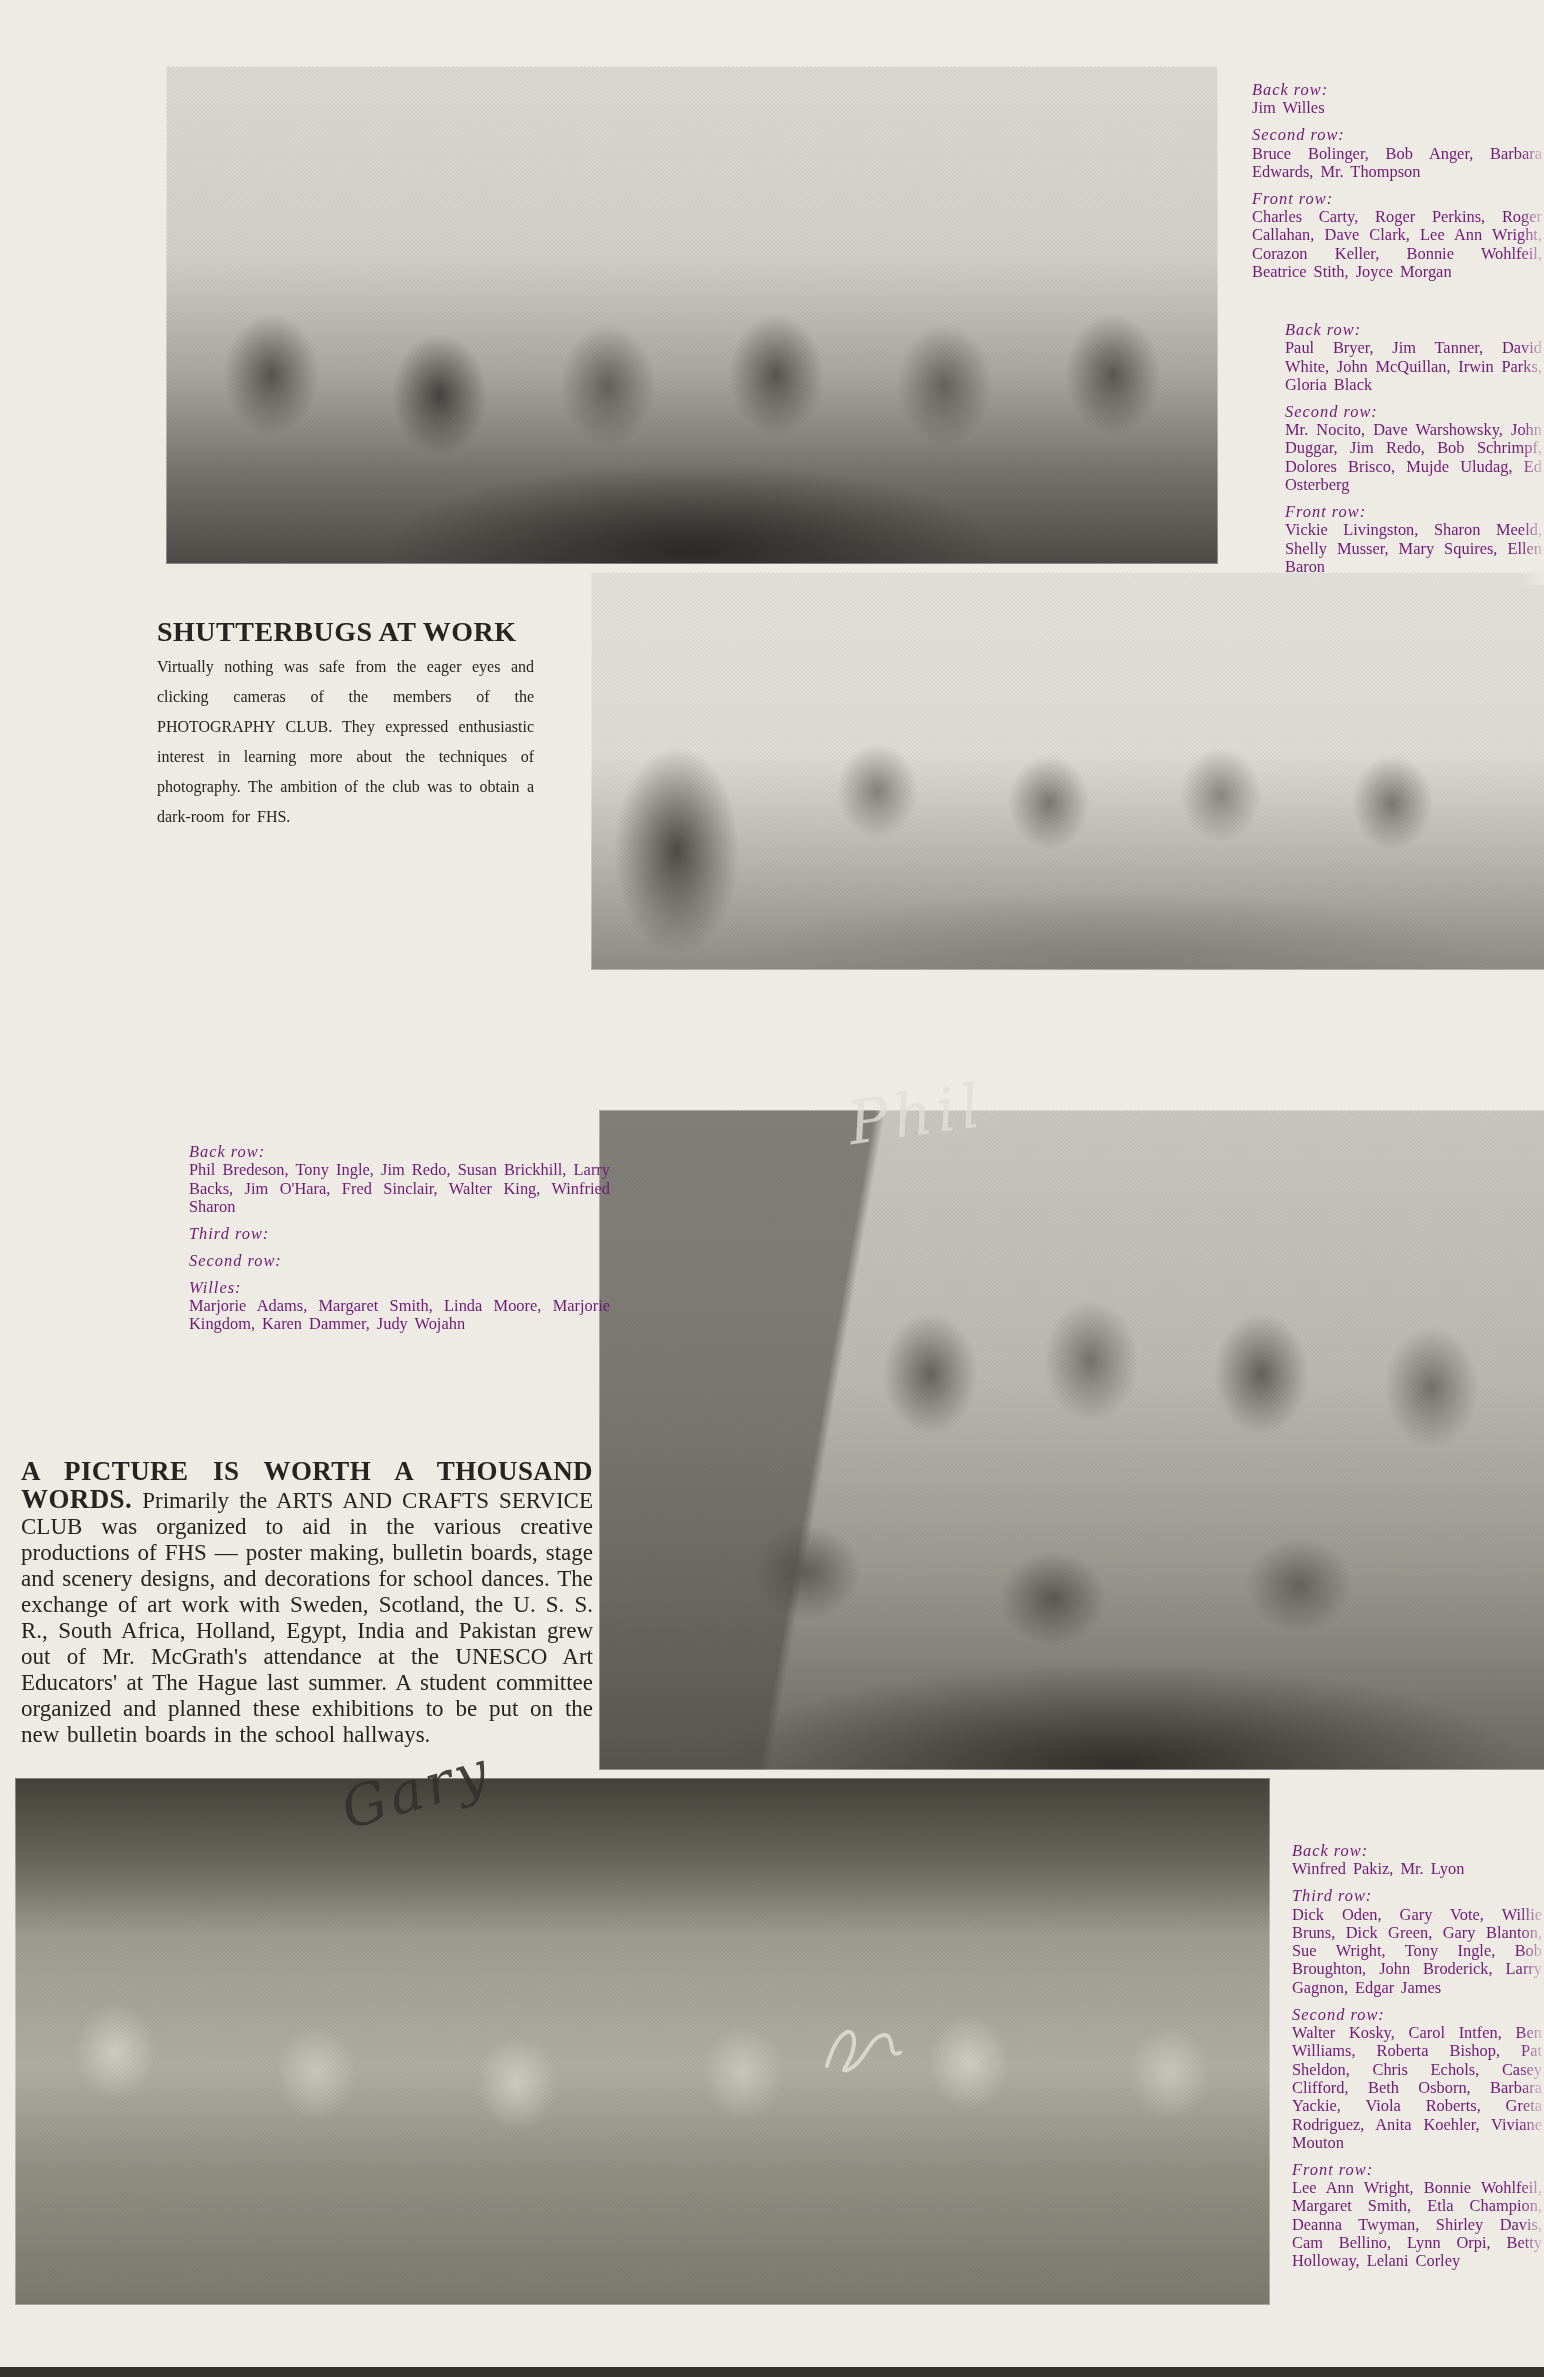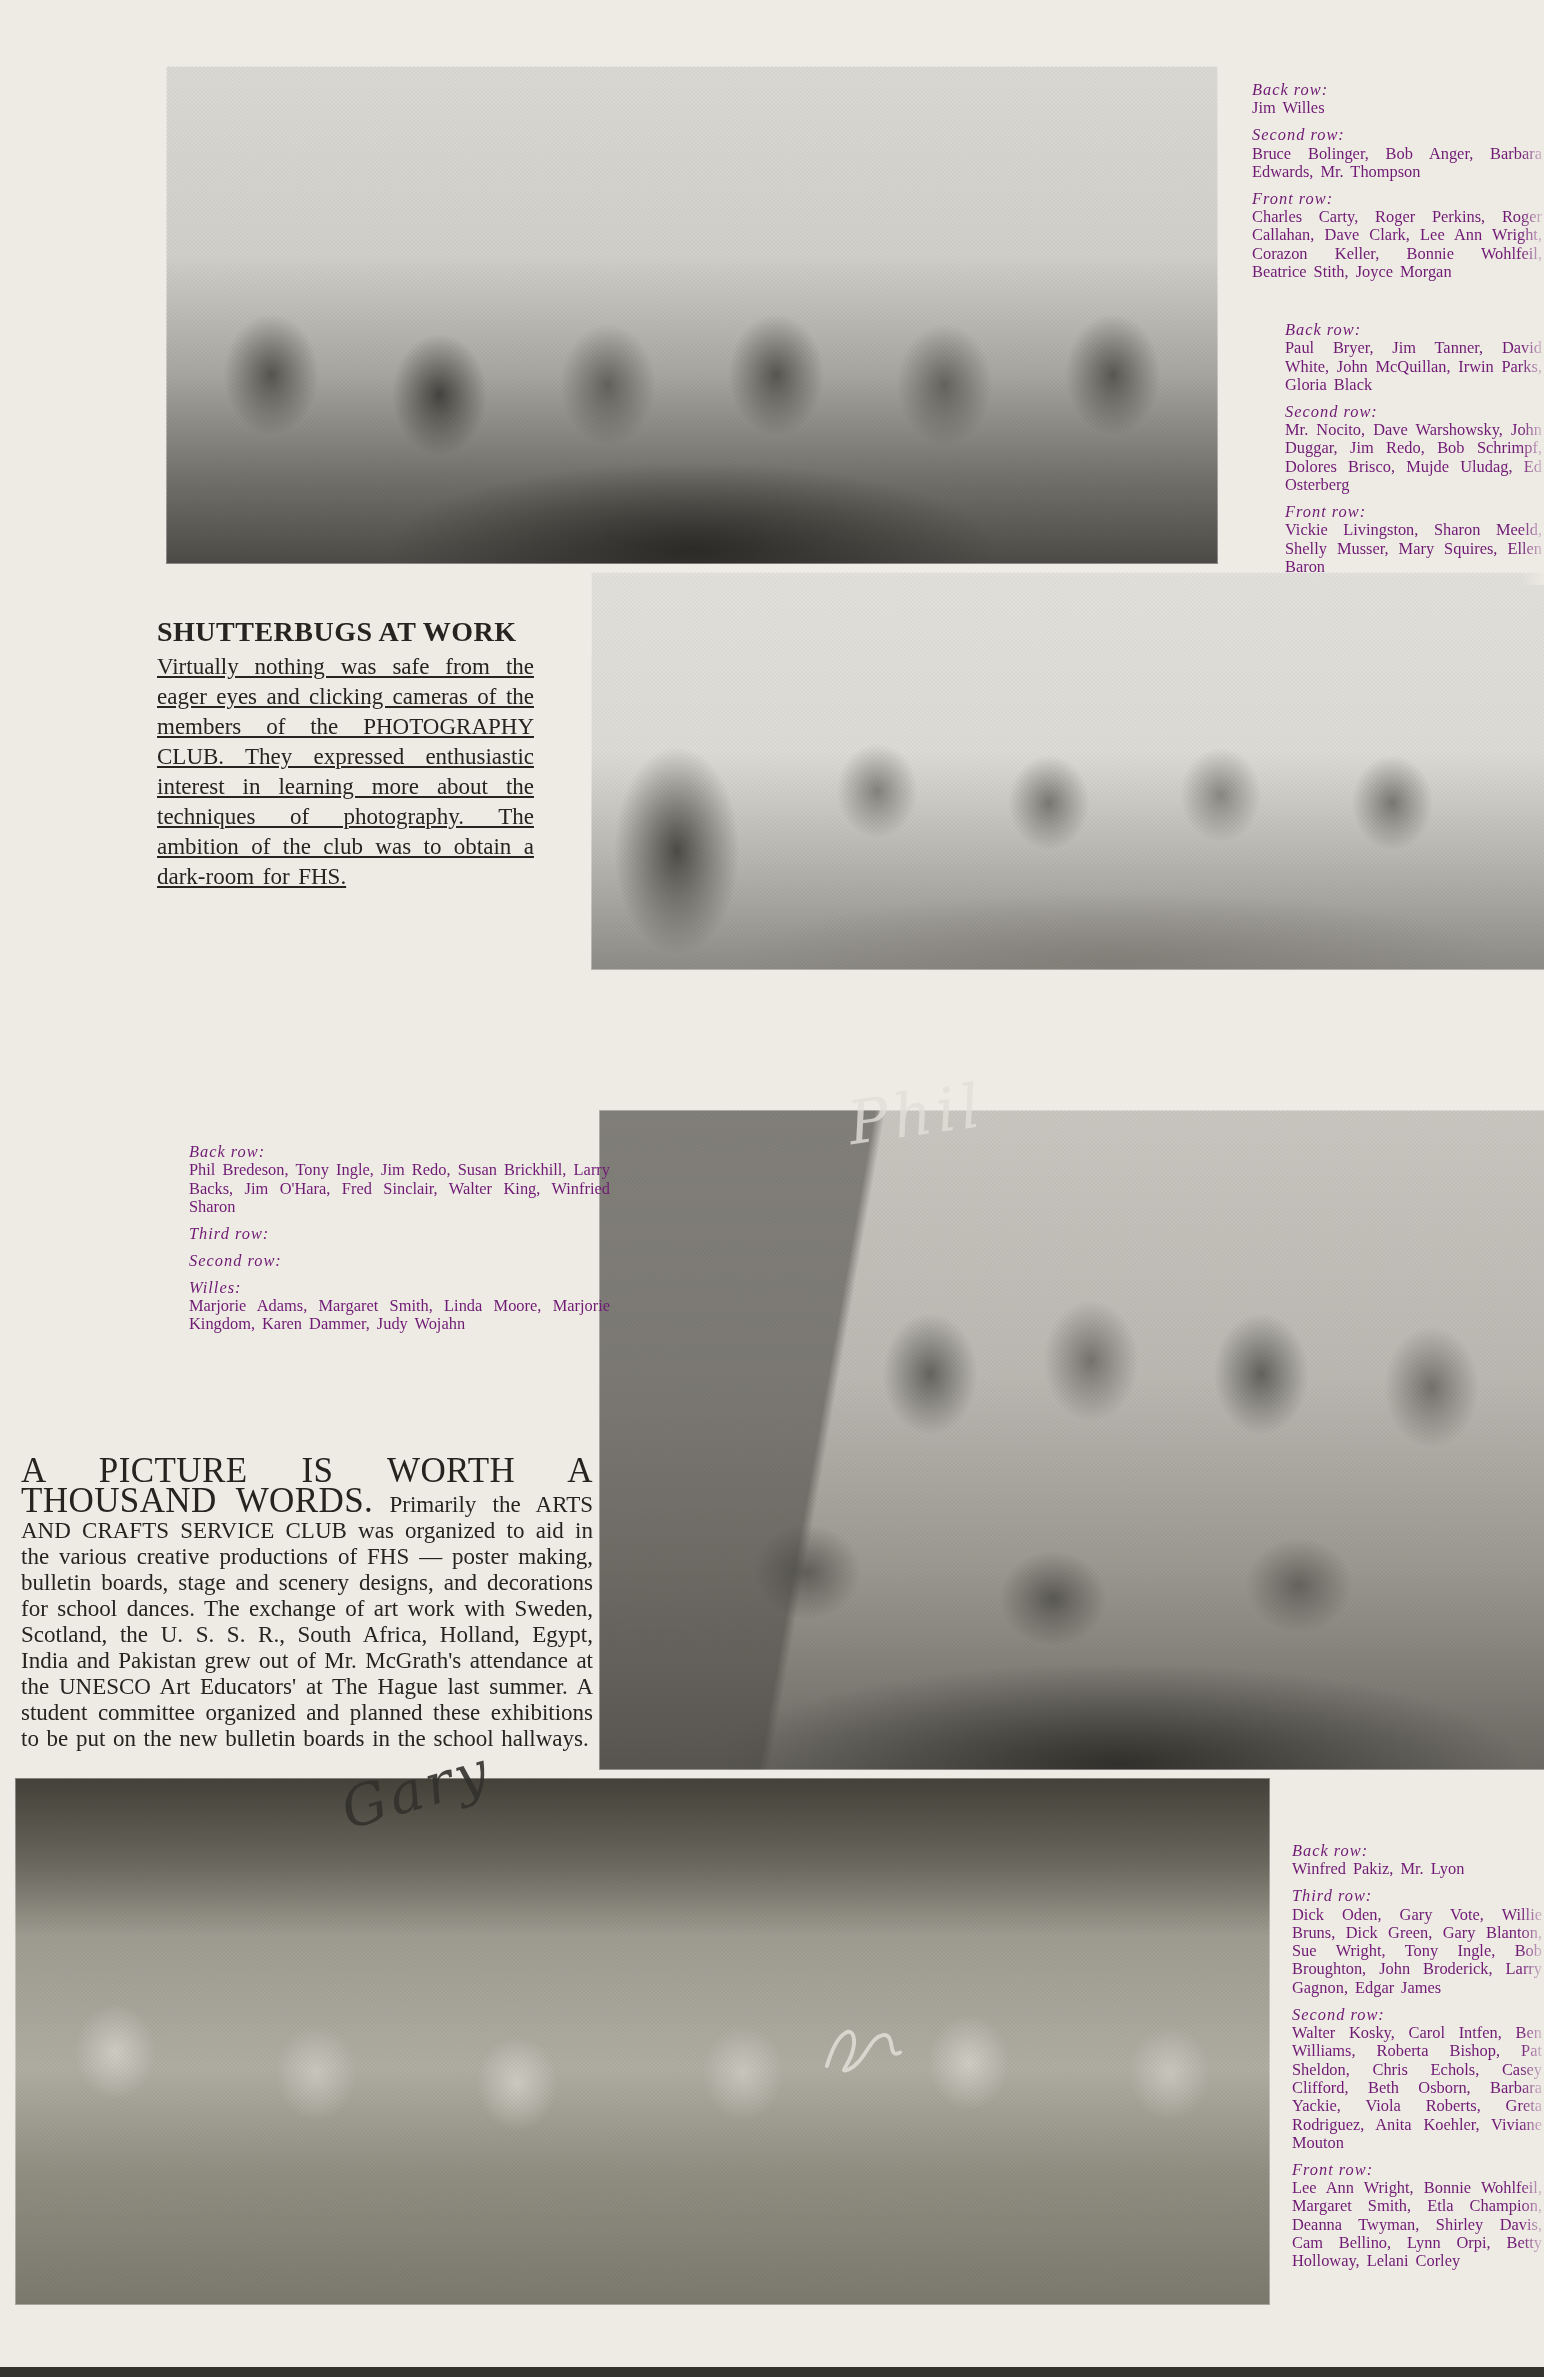--- a/index.html
+++ b/index.html
@@ -72,24 +72,24 @@
   #caption4{left:1292px;top:1842px;width:250px;}
   .edge-fade::before{
     content:"";position:absolute;top:0;bottom:0;right:-1.9px;width:23px;
     background:linear-gradient(90deg, rgba(237,235,227,0), rgba(237,235,227,.85));
     z-index:2;pointer-events:none;
   }
   
   .article{position:absolute;color:#262420;}
   #shutterbugs{left:157px;top:616px;width:377px;}
   #shutterbugs .article-title{font-weight:bold;font-size:28px;line-height:32px;letter-spacing:0.5px;margin:0 0 3.9px 0;}
-  #shutterbugs .article-body{font-size:23px;line-height:30px;text-align:justify;word-spacing:2.9px;margin:0;text-decoration:underline;}
+  #shutterbugs .article-body{font-size:16px;line-height:30px;text-align:justify;word-spacing:2.9px;margin:0;}
   #arts{left:21px;top:1458px;width:572px;}
   #arts p{margin:0;font-size:23px;line-height:26px;text-align:justify;word-spacing:1.9px;}
-  #arts .article-title-inline{font-weight:normal;font-size:35px;letter-spacing:0.4px;}
+  #arts .article-title-inline{font-weight:bold;font-size:27px;letter-spacing:0.4px;}
   
   .handwriting{position:absolute;font-style:italic;font-family:"DejaVu Serif",serif;pointer-events:none;}
   #hand-gary{left:340px;top:1757px;font-size:56px;color:#33312c;transform:rotate(-16deg);letter-spacing:3.9px;opacity:.9;}
   #hand-phil{left:848px;top:1079px;font-size:60px;color:rgba(225,223,216,.8);transform:rotate(-8deg);letter-spacing:4.8px;}
   #hand-squiggle{left:819px;top:2010px;}
   
   #page-bottom-edge{position:absolute;left:0;top:2367px;width:1545px;height:9.7px;background:#34332e;}
 </style>
 </head>
 <body>

